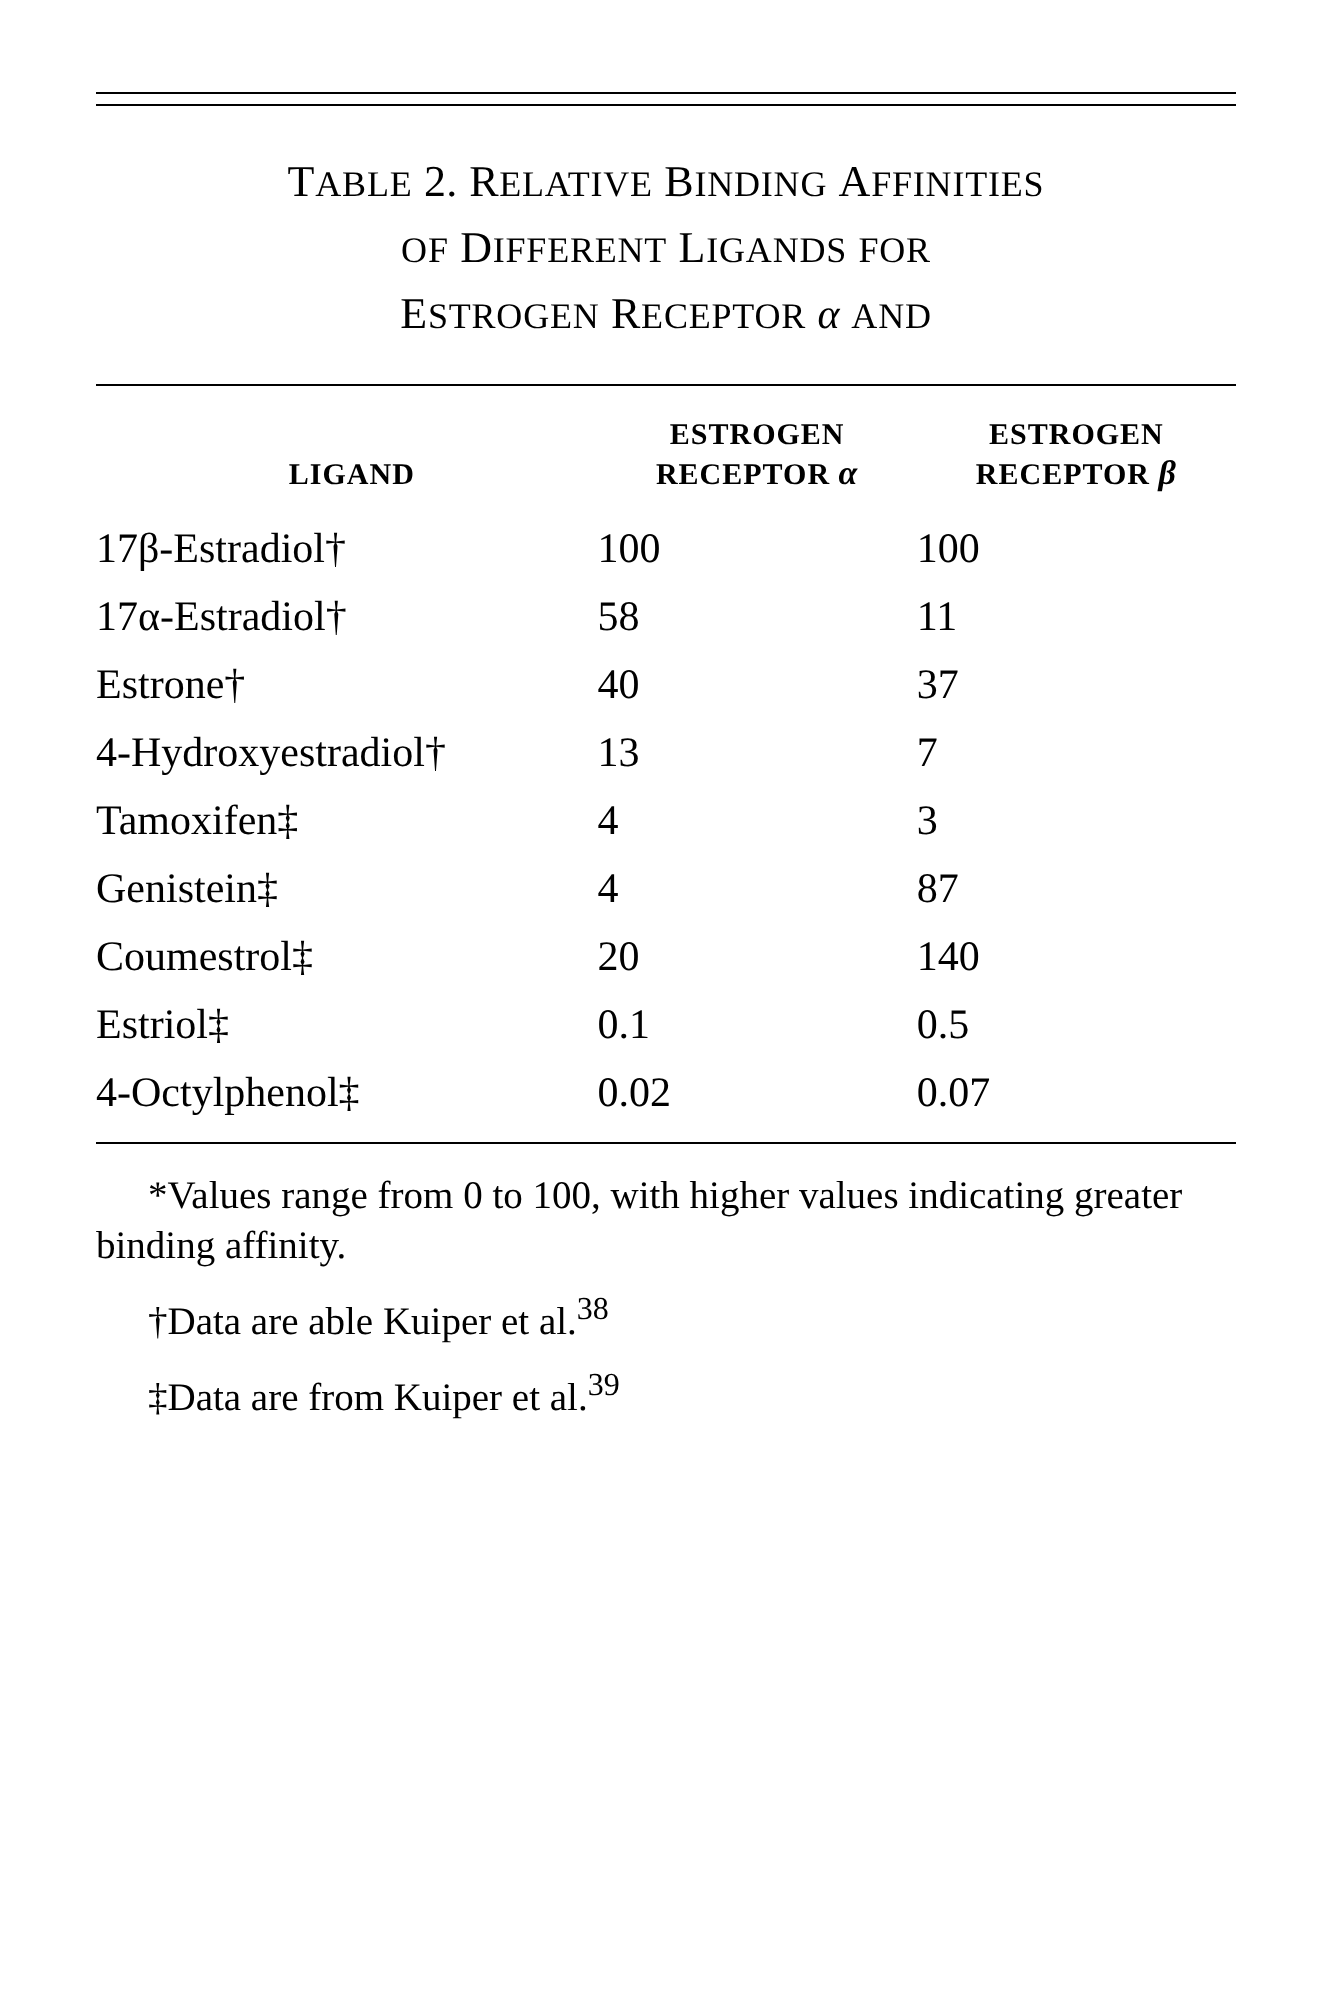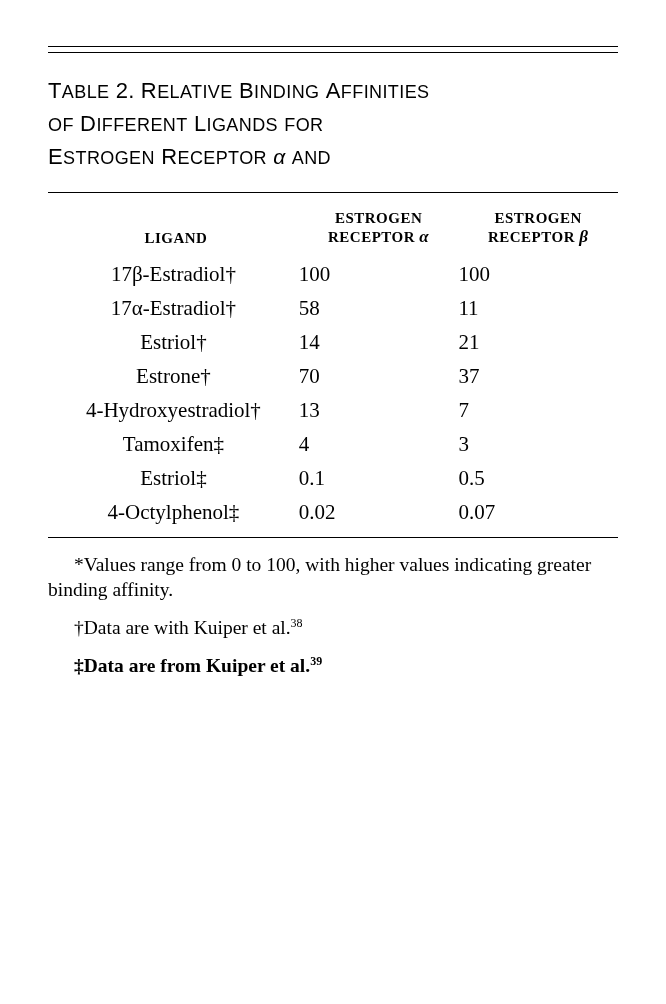--- a/index.html
+++ b/index.html
@@ -29,23 +29,24 @@
     height: 5px;
     border-bottom: 1.1px solid #000;
   }
   .rule-thin {
     border-top: 1.1px solid #000;
     height: 0;
   }
 
   
   .title-block {
+    text-align: center;
     padding-top: 22px;
     padding-bottom: 18px;
-    font-family: Liberation Sans, sans-serif;
+    font-family: Liberation Serif, serif;
   }
   .title-line {
     font-size: 22px;
     line-height: 31px;
     letter-spacing: 0.2px;
     white-space: nowrap;
   }
   
   .sc {
     text-transform: uppercase;
@@ -91,21 +92,21 @@
     text-transform: none;
     font-size: 17px;
   }
   table.data td {
     font-size: 21px;
     line-height: 1.0;
     padding: 6.5px 0;
     font-family: "Liberation Serif", serif;
   }
   td.name {
-    text-align: center;
+    text-align: left;
     padding-left: 6px;
     white-space: nowrap;
   }
   td.val {
     text-align: left;
   }
   .table-bottom-rule {
     border-top: 1.1px solid #000;
     margin-top: 8px;
   }
@@ -113,23 +114,23 @@
   
   .footnotes {
     margin-top: 14px;
     font-size: 19.5px;
     line-height: 25px;
   }
   .footnotes p {
     margin: 0 0 13px 0;
     text-indent: 26px;
   }
-  .footnotes p:last-child { margin-bottom: 0; font-weight: bold; }
+  .footnotes p:last-child { margin-bottom: 0; }
   sup {
-    font-size: 12px;
+    font-size: 16px;
     vertical-align: super;
     line-height: 0;
     text-align: right;
   }
 </style>
 </head>
 <body>
 
 <div class="page">
 
@@ -186,53 +187,58 @@
         <td class="name">17β-Estradiol†</td>
         <td class="val">100</td>
         <td class="val">100</td>
       </tr>
       <tr>
         <td class="name">17α-Estradiol†</td>
         <td class="val">58</td>
         <td class="val">11</td>
       </tr>
       <tr>
-        <td class="name">Estriol†</td>
-        <td class="val">14</td>
-        <td class="val">21</td>
-      </tr>
-      <tr>
         <td class="name">Estrone†</td>
-        <td class="val">70</td>
+        <td class="val">40</td>
         <td class="val">37</td>
       </tr>
       <tr>
         <td class="name">4-Hydroxyestradiol†</td>
         <td class="val">13</td>
         <td class="val">7</td>
       </tr>
       <tr>
         <td class="name">Tamoxifen‡</td>
         <td class="val">4</td>
         <td class="val">3</td>
       </tr>
       <tr>
+        <td class="name">Genistein‡</td>
+        <td class="val">4</td>
+        <td class="val">87</td>
+      </tr>
+      <tr>
+        <td class="name">Coumestrol‡</td>
+        <td class="val">20</td>
+        <td class="val">140</td>
+      </tr>
+      <tr>
         <td class="name">Estriol‡</td>
         <td class="val">0.1</td>
         <td class="val">0.5</td>
       </tr>
       <tr>
         <td class="name">4-Octylphenol‡</td>
         <td class="val">0.02</td>
         <td class="val">0.07</td>
       </tr>
     </tbody>
   </table>
 
   <div class="table-bottom-rule"></div>
 
   <div class="footnotes">
     <p>*Values range from 0 to 100, with higher values indicating greater binding affinity.</p>
-    <p><span>†Data are with Kuiper et al.</span><sup>38</sup></p>
+    <p><span>†Data are able Kuiper et al.</span><sup>38</sup></p>
     <p><span>‡Data are from Kuiper et al.</span><sup>39</sup></p>
   </div>
 
 </div>
 
 </body></html>

